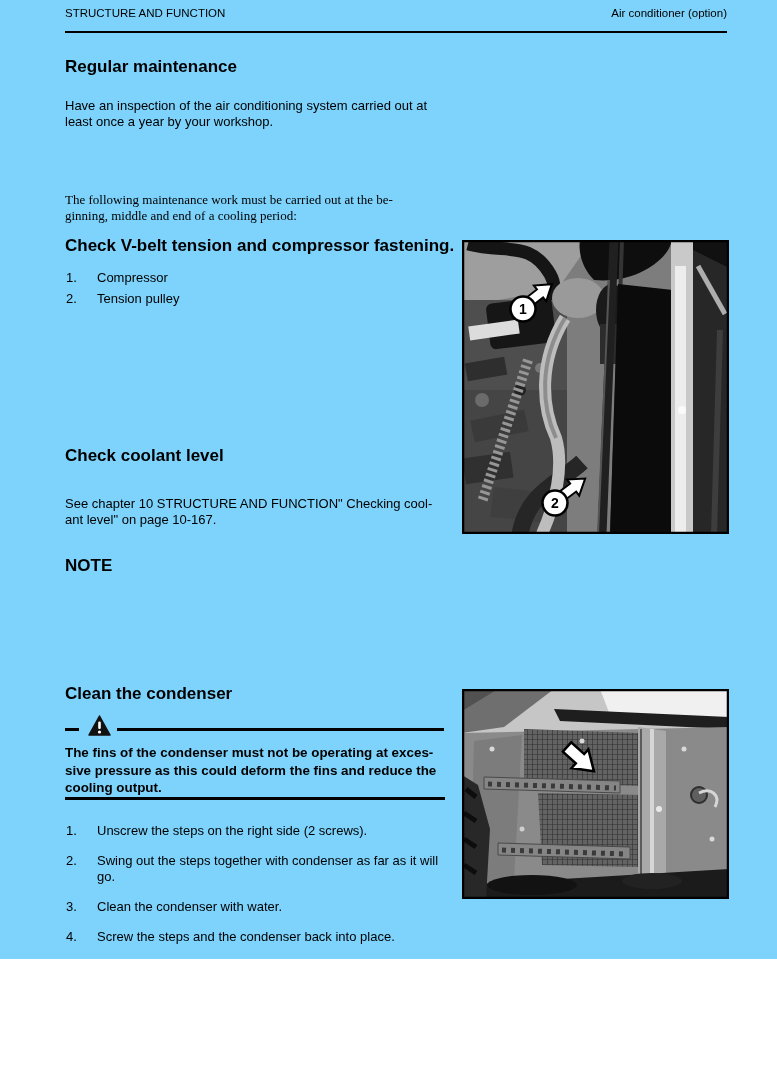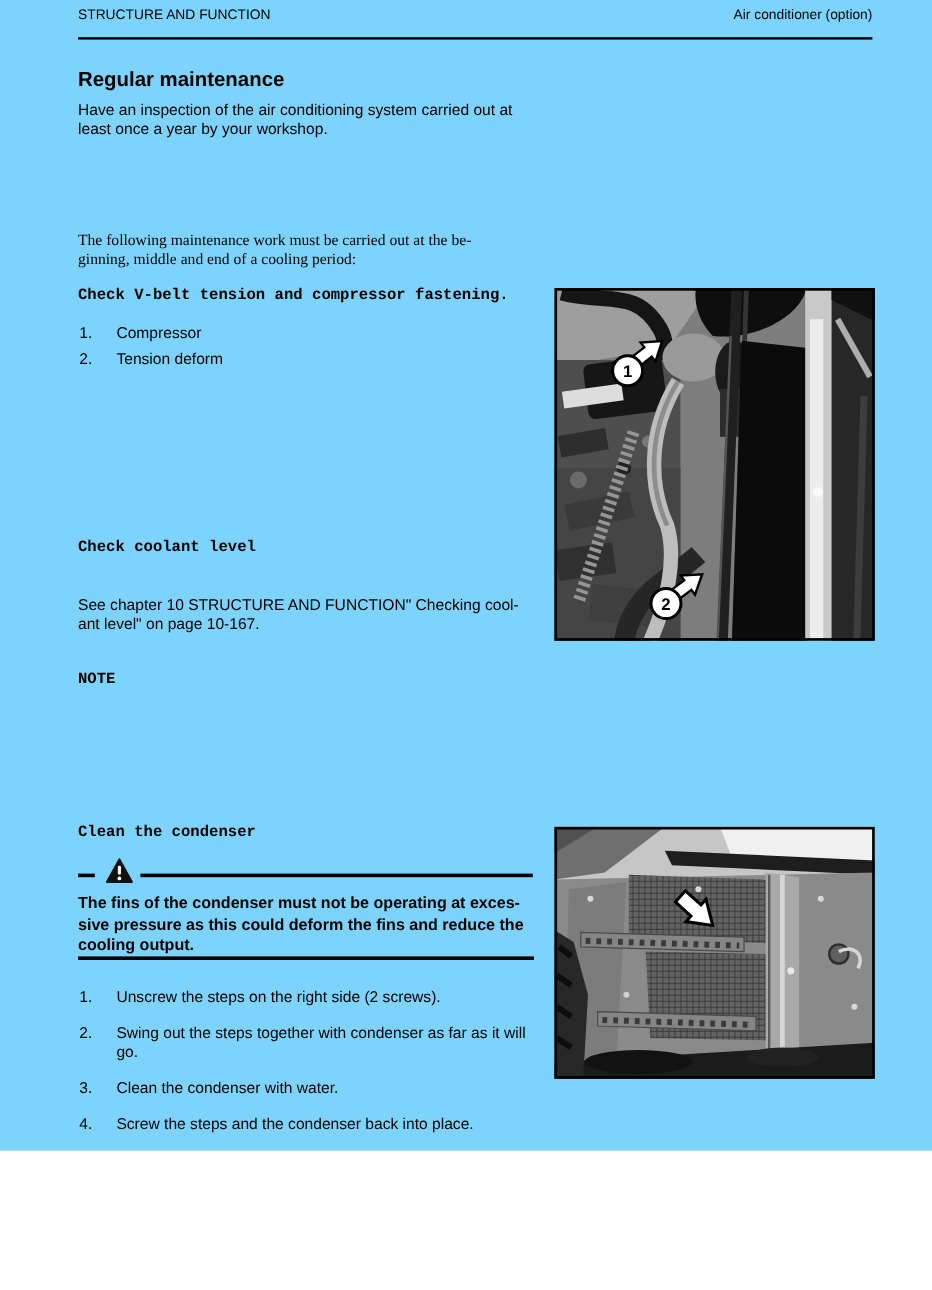--- a/index.html
+++ b/index.html
@@ -2,54 +2,54 @@
 <html><head>
 <meta charset="utf-8">
 <style>
   html,body{margin:0;padding:0;background:#ffffff;}
   .page{position:relative;width:777px;height:959px;background:#7dd3fc;
         font-family:"Liberation Sans","DejaVu Sans",sans-serif;color:#000;overflow:hidden;}
   .abs{position:absolute;}
   .hdr{font-size:11.5px;line-height:14px;}
   .rule{background:#000;}
   .h-title{font-size:17px;font-weight:bold;line-height:20px;}
-  .h-sec{font-size:13px;font-weight:bold;line-height:16px;font-family:Liberation Mono, monospace;}
+  .h-sec{font-size:17px;font-weight:bold;line-height:16px;}
   .body-text{font-size:13px;line-height:16px;white-space:pre-line;}
   .warn-text{font-size:13.4px;line-height:17.6px;font-weight:bold;white-space:pre-line;}
   .li{display:flex;font-size:13px;line-height:16px;}
   .li .num{flex:0 0 31px;}
   .li .txt{flex:1;white-space:pre-line;}
   .ftr{font-size:12px;font-weight:bold;line-height:14px;}
   figure{margin:0;}
   .callout-num{font:bold 14px "Liberation Sans",sans-serif;}
 </style>
 </head>
 <body>
 
 <div class="page">
 
   <div class="abs hdr" style="left:65px;top:6px;">STRUCTURE AND FUNCTION</div>
   <div class="abs hdr" style="right:50px;top:6px;">Air conditioner (option)</div>
   <div class="abs rule" style="left:65px;top:31px;width:662px;height:2px;"></div>
 
   <div class="abs h-title" style="left:65px;top:57px;">Regular maintenance</div>
 
-  <div class="abs body-text" style="left:65px;top:84px;width:395px;">Have an inspection of the air conditioning system carried out at
+  <div class="abs body-text" style="left:65px;top:98px;width:395px;">Have an inspection of the air conditioning system carried out at
 least once a year by your workshop.</div>
   <div class="abs body-text" style="left:65px;top:192px;width:395px;font-family:Liberation Serif, serif;">The following maintenance work must be carried out at the be-
 ginning, middle and end of a cooling period:</div>
 
   <div class="abs h-sec" style="left:65px;top:238px;">Check V-belt tension and compressor fastening.</div>
   <div class="abs li" style="left:66px;top:270px;width:382px;">
     <span class="num">1.</span>
     <span class="txt">Compressor</span>
   </div>
   <div class="abs li" style="left:66px;top:291px;width:382px;">
     <span class="num">2.</span>
-    <span class="txt">Tension deform</span>
+    <span class="txt">Tension pulley</span>
   </div>
 
   <figure class="abs" style="left:462px;top:240px;width:267px;height:294px;">
     <svg viewBox="0 0 267 294" width="267" height="294">
       <rect x="0" y="0" width="267" height="294" fill="#7d7d7d"></rect>
       <polygon points="0,0 130,0 95,50 0,66" fill="#9e9e9e"></polygon>
       <path d="M6,4 C45,14 68,0 88,34 C95,46 92,58 86,66" stroke="#151515" stroke-width="13" fill="none"></path>
       <path d="M118,0 L210,0 C206,22 170,44 132,40 C120,28 116,12 118,0 Z" fill="#0e0e0e"></path>
       <rect x="0" y="60" width="105" height="234" fill="#4e4e4e"></rect>
       <rect x="0" y="150" width="105" height="144" fill="#454545"></rect>

